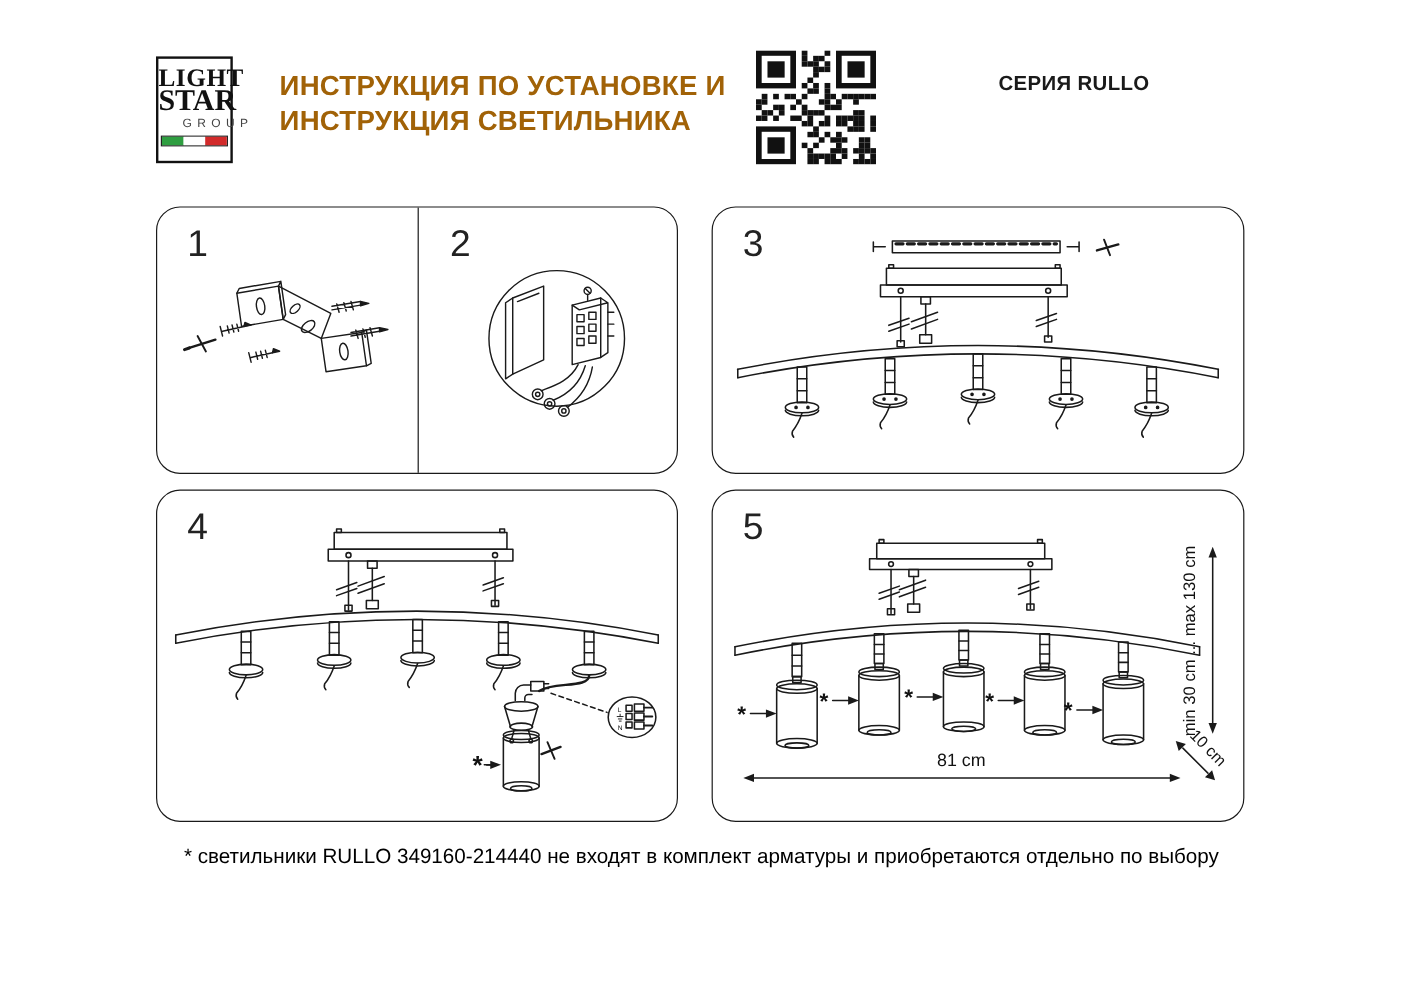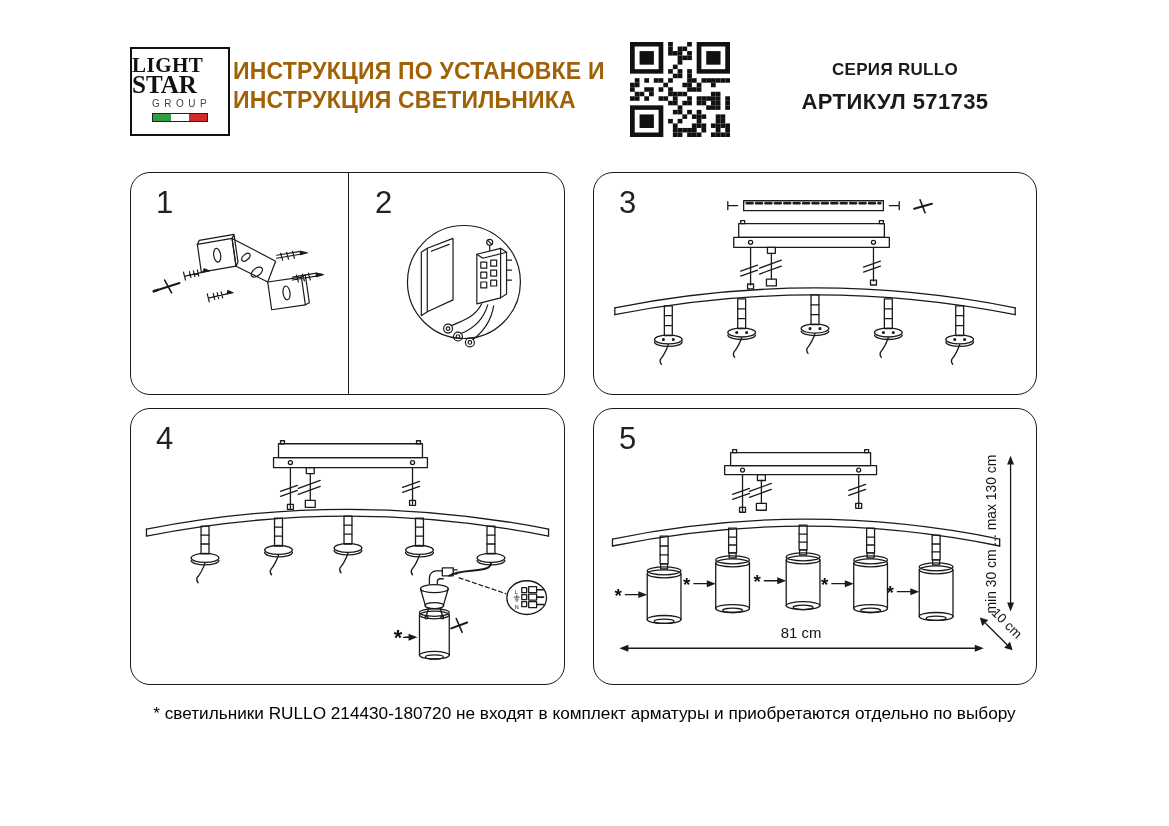--- a/index.html
+++ b/index.html
@@ -1,20 +1,20 @@
 <!DOCTYPE html>
 <html><head>
 <meta charset="utf-8">
 <style>
   html,body{margin:0;padding:0;background:#fff;}
   .page{position:relative;width:1169px;height:826px;background:#fff;overflow:hidden;
         font-family:"Liberation Sans",sans-serif;color:#1a1a1a;}
   
-  .logo{position:absolute;left:130px;top:47px;width:100px;height:89px;border:2px solid #111;
-        box-sizing:border-box;padding-top:7px;background:#fff;}
+  .logo{position:absolute;left:130px;top:47px;width:64px;height:89px;border:2px solid #111;
+        box-sizing:border-box;text-align:center;padding-top:7px;background:#fff;}
   .logo-light,.logo-star{font-family:"Liberation Serif",serif;font-weight:700;color:#111;line-height:0.88;}
   .logo-light{font-size:21px;letter-spacing:.5px;}
   .logo-star{font-size:25px;}
   .logo-group{font-size:10px;letter-spacing:4.5px;color:#444;margin-top:2px;padding-left:20px;}
   .flag{display:flex;width:54px;height:7px;margin:4px auto 0;border:1px solid #222;}
   .flag span{flex:1;}
   .flag .g{background:#2f9e41;} .flag .w{background:#fff;} .flag .r{background:#d22b2b;}
   .title{position:absolute;left:233px;top:57px;font-size:23px;font-weight:700;
          line-height:29px;letter-spacing:.2px;color:#a16207;}
   .qr{position:absolute;left:630px;top:42px;width:100px;height:95px;}
@@ -201,21 +201,20 @@
           <rect x="75.29" y="88.57" width="4.43" height="4.43"></rect>
           <rect x="79.71" y="88.57" width="4.43" height="4.43"></rect>
           <rect x="84.14" y="88.57" width="4.43" height="4.43"></rect>
           <rect x="88.57" y="88.57" width="4.43" height="4.43"></rect>
         </g>
     </svg>
   </div>
 
   <div class="product">
     <div class="series">СЕРИЯ RULLO</div>
-    <div class="article">АРТИКУЛ 571735</div>
   </div>
 
   <section class="panel panel-12">
     <div class="divider"></div>
     <span class="step-num num-1">1</span>
     <span class="step-num num-2">2</span>
 
     <svg class="art" viewBox="0 0 435 223">
       <g stroke="#1a1a1a" stroke-width="1.2" fill="none" stroke-linecap="round" stroke-linejoin="round">
         <path d="M66,72 L101,66 L105,94 L70,100 Z"></path>
@@ -628,14 +627,14 @@
         <g>
           <line x1="394" y1="216" x2="415" y2="237"></line>
           <polygon points="388,210 396.5,212.5 390.5,218.5" fill="#1a1a1a" stroke="none"></polygon>
           <polygon points="421,243 412.5,240.5 418.5,234.5" fill="#1a1a1a" stroke="none"></polygon>
           <text transform="translate(412,219) rotate(45)" font-size="13.5" text-anchor="middle" stroke="none">10 cm</text>
         </g>
       </g>
     </svg>
   </section>
 
-  <p class="footnote">* светильники RULLO 214430-180720 не входят в комплект арматуры и приобретаются отдельно по выбору</p>
+  <p class="footnote">* светильники RULLO 349160-214440 не входят в комплект арматуры и приобретаются отдельно по выбору</p>
 </div>
 
 </body></html>

